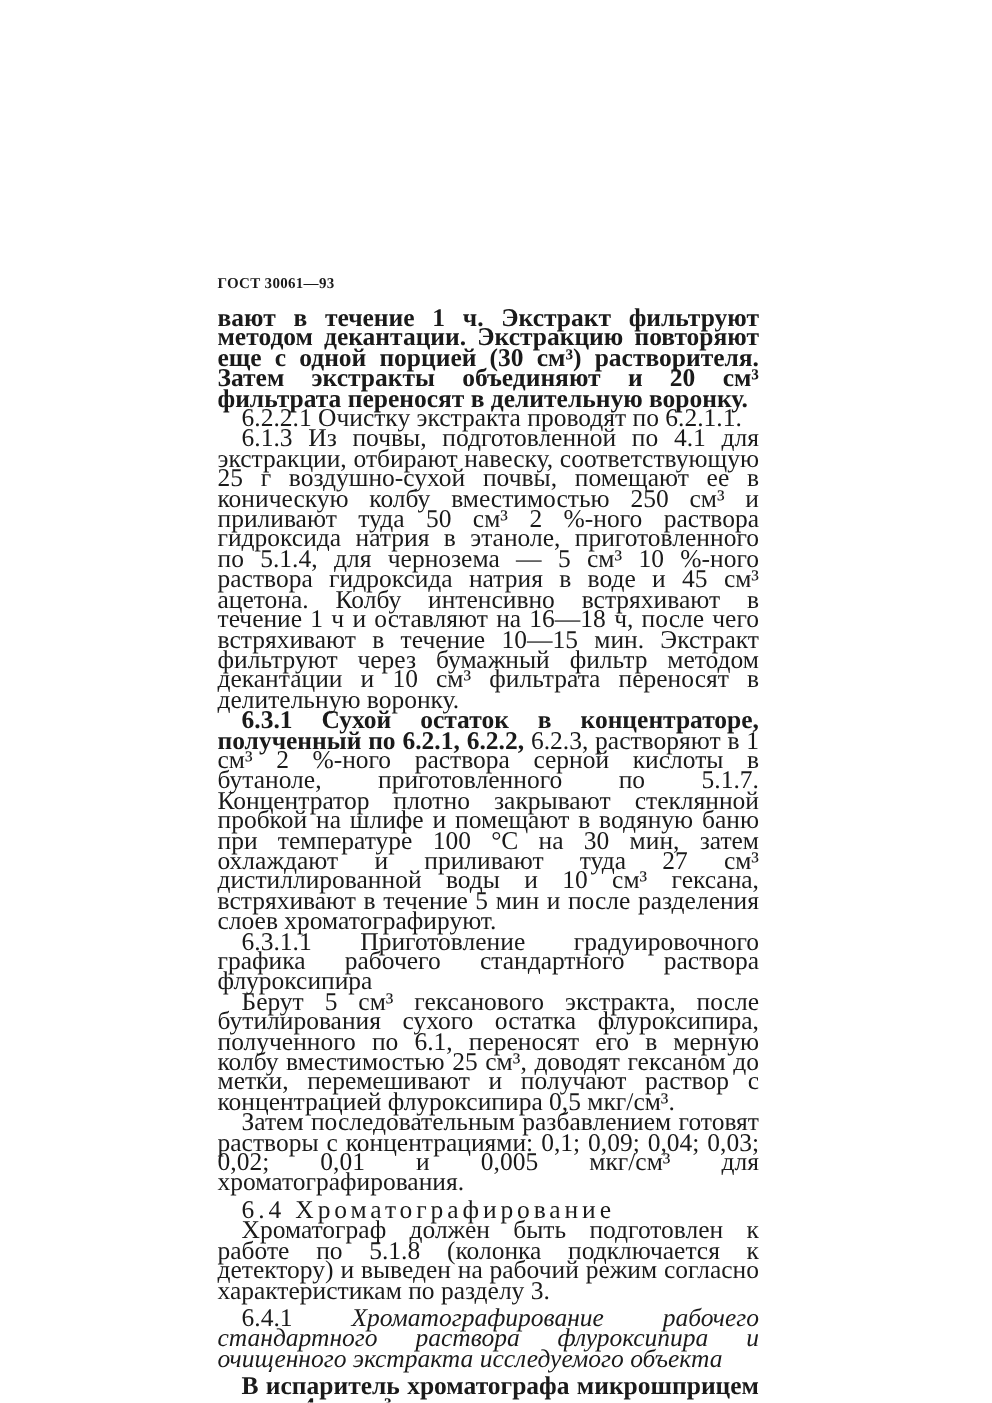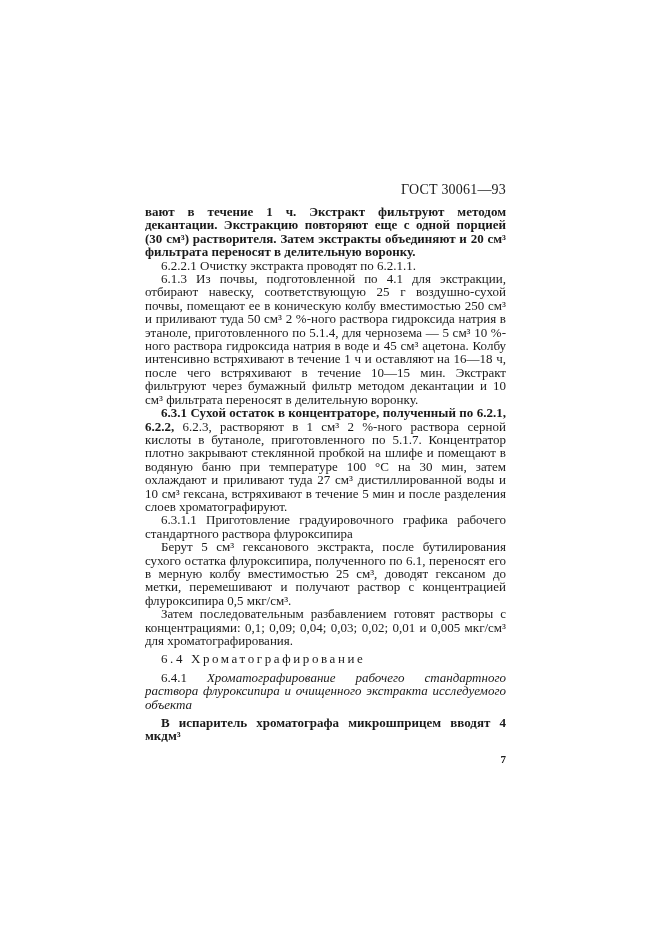--- a/index.html
+++ b/index.html
@@ -1,20 +1,20 @@
 <!DOCTYPE html>
 <html><head>
 <meta charset="utf-8">
 <style>
   html, body { margin: 0; padding: 0; background: #ffffff; }
   body { width: 661px; height: 935px; position: relative; overflow: hidden;
          font-family: "Liberation Serif", "DejaVu Serif", serif; color: #1a1a1a; }
   .page { position: absolute; left: 145px; top: 183px; width: 361px; }
-  .header { text-align: right; font-weight: normal; font-size: 14px; height: 22px; line-height: 14px; letter-spacing: 0.2px; }
-  .p { font-size: 13px; line-height: 13.4px; text-align: justify; margin: 0; }
+  .header { font-weight: bold; font-size: 10px; height: 22px; line-height: 14px; letter-spacing: 0.2px; }
+  .p { font-size: 17px; line-height: 13.4px; text-align: justify; margin: 0; }
   .ind { text-indent: 16px; }
   .b { font-weight: bold; }
   .i { font-style: italic; }
   .sp { letter-spacing: 2.6px; }
   .gap { margin-top: 5px; }
   .pagenum { text-align: right; font-size: 11px; font-weight: bold; margin-top: 10px; }
 </style>
 </head>
 <body>
 
@@ -22,17 +22,18 @@
   <div class="header">ГОСТ 30061—93</div>
 
   <p class="p b">вают в течение 1 ч. Экстракт фильтруют методом декантации. Экстракцию повторяют еще с одной порцией (30 см³) растворителя. Затем экстракты объединяют и 20 см³ фильтрата переносят в делительную воронку.</p>
   <p class="p ind">6.2.2.1 Очистку экстракта проводят по 6.2.1.1.</p>
   <p class="p ind">6.1.3 Из почвы, подготовленной по 4.1 для экстракции, отбирают навеску, соответствующую 25 г воздушно-сухой почвы, помещают ее в коническую колбу вместимостью 250 см³ и приливают туда 50 см³ 2 %-ного раствора гидроксида натрия в этаноле, приготовленного по 5.1.4, для чернозема — 5 см³ 10 %-ного раствора гидроксида натрия в воде и 45 см³ ацетона. Колбу интенсивно встряхивают в течение 1 ч и оставляют на 16—18 ч, после чего встряхивают в течение 10—15 мин. Экстракт фильтруют через бумажный фильтр методом декантации и 10 см³ фильтрата переносят в делительную воронку.</p>
   <p class="p ind"><span class="b">6.3.1 Сухой остаток в концентраторе, полученный по 6.2.1, 6.2.2,</span> <span>6.2.3, растворяют в 1 см³ 2 %-ного раствора серной кислоты в бутаноле, приготовленного по 5.1.7. Концентратор плотно закрывают стеклянной пробкой на шлифе и помещают в водяную баню при температуре 100 °С на 30 мин, затем охлаждают и приливают туда 27 см³ дистиллированной воды и 10 см³ гексана, встряхивают в течение 5 мин и после разделения слоев хроматографируют.</span></p>
   <p class="p ind">6.3.1.1 Приготовление градуировочного графика рабочего стандартного раствора флуроксипира</p>
   <p class="p ind">Берут 5 см³ гексанового экстракта, после бутилирования сухого остатка флуроксипира, полученного по 6.1, переносят его в мерную колбу вместимостью 25 см³, доводят гексаном до метки, перемешивают и получают раствор с концентрацией флуроксипира 0,5 мкг/см³.</p>
   <p class="p ind">Затем последовательным разбавлением готовят растворы с концентрациями: 0,1; 0,09; 0,04; 0,03; 0,02; 0,01 и 0,005 мкг/см³ для хроматографирования.</p>
   <p class="p ind sp gap">6.4 Хроматографирование</p>
+  <p class="p ind">Хроматограф должен быть подготовлен к работе по 5.1.8 (колонка подключается к детектору) и выведен на рабочий режим согласно характеристикам по разделу 3.</p>
   <p class="p ind gap"><span>6.4.1 </span><span class="i">Хроматографирование рабочего стандартного раствора флуроксипира и очищенного экстракта исследуемого объекта</span></p>
   <p class="p ind b gap">В испаритель хроматографа микрошприцем вводят 4 мкдм³</p>
 
   <div class="pagenum">7</div>
 </div>
 
 </body></html>

